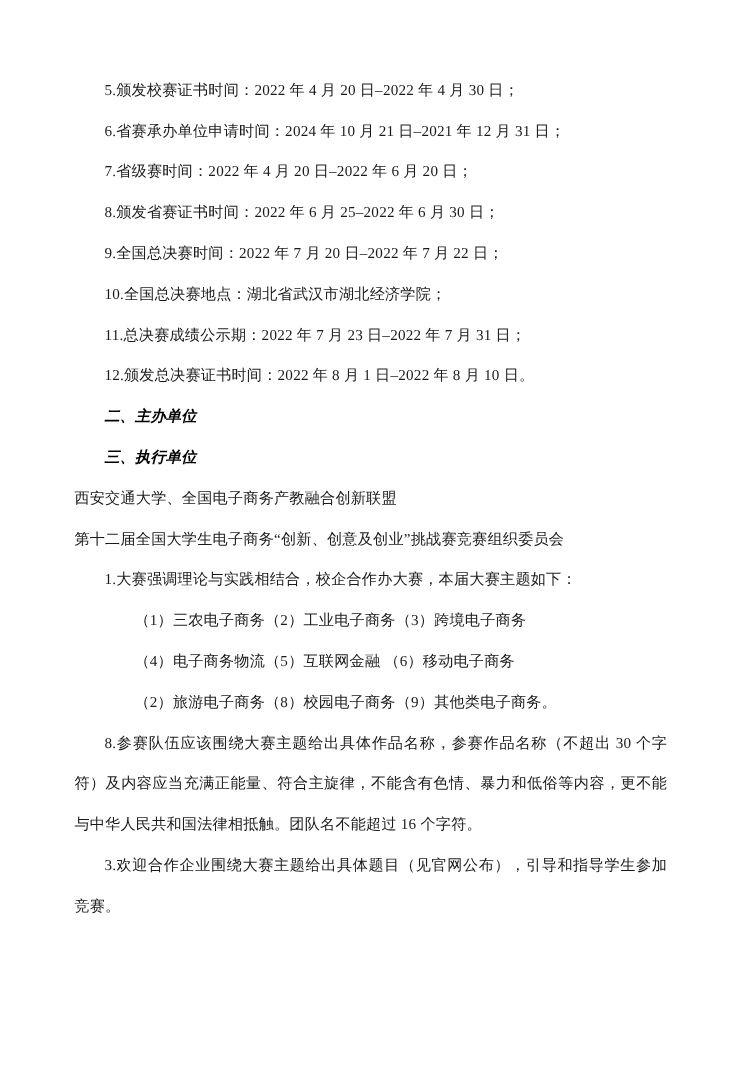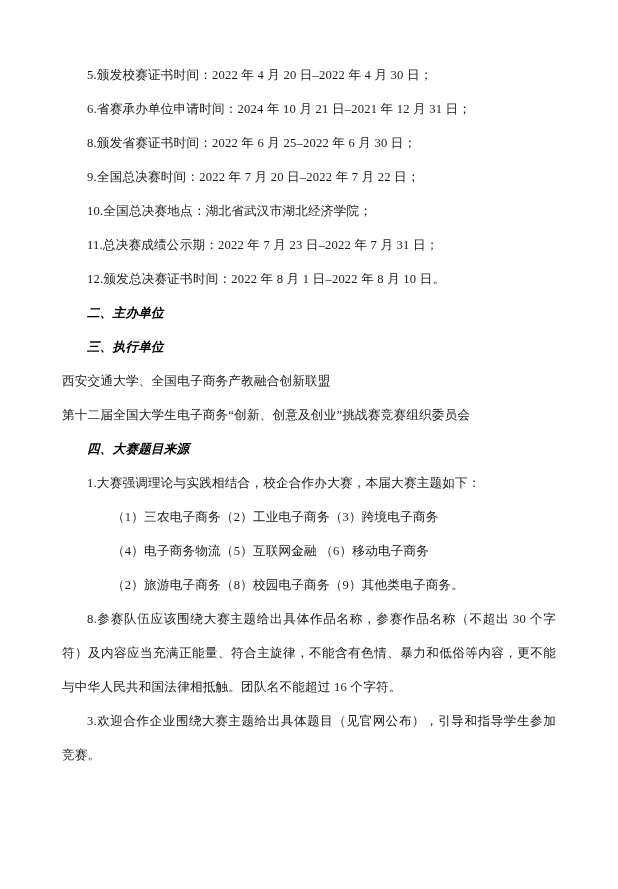--- a/index.html
+++ b/index.html
@@ -51,33 +51,33 @@
   }
 </style>
 </head>
 <body>
 
 <div class="page">
   <div class="doc-body">
 
     <p class="para indent2">5.颁发校赛证书时间：2022 年 4 月 20 日–2022 年 4 月 30 日；</p>
     <p class="para indent2">6.省赛承办单位申请时间：2024 年 10 月 21 日–2021 年 12 月 31 日；</p>
+    <p class="para indent2">7.省级赛时间：2022 年 4 月 20 日–2022 年 6 月 20 日；</p>
     <p class="para indent2">8.颁发省赛证书时间：2022 年 6 月 25–2022 年 6 月 30 日；</p>
     <p class="para indent2">9.全国总决赛时间：2022 年 7 月 20 日–2022 年 7 月 22 日；</p>
     <p class="para indent2">10.全国总决赛地点：湖北省武汉市湖北经济学院；</p>
     <p class="para indent2">11.总决赛成绩公示期：2022 年 7 月 23 日–2022 年 7 月 31 日；</p>
     <p class="para indent2">12.颁发总决赛证书时间：2022 年 8 月 1 日–2022 年 8 月 10 日。</p>
 
     <p class="para heading">二、主办单位</p>
     <p class="para heading">三、执行单位</p>
 
     <p class="para noindent">西安交通大学、全国电子商务产教融合创新联盟</p>
     <p class="para noindent">第十二届全国大学生电子商务“创新、创意及创业”挑战赛竞赛组织委员会</p>
 
-    <p class="para heading">四、大赛题目来源</p>
 
     <p class="para indent2">1.大赛强调理论与实践相结合，校企合作办大赛，本届大赛主题如下：</p>
     <p class="para indent3">（1）三农电子商务（2）工业电子商务（3）跨境电子商务</p>
     <p class="para indent3">（4）电子商务物流（5）互联网金融  （6）移动电子商务</p>
     <p class="para indent3">（2）旅游电子商务（8）校园电子商务（9）其他类电子商务。</p>
 
     <p class="para indent2">8.参赛队伍应该围绕大赛主题给出具体作品名称，参赛作品名称（不超出 30 个字符）及内容应当充满正能量、符合主旋律，不能含有色情、暴力和低俗等内容，更不能与中华人民共和国法律相抵触。团队名不能超过 16 个字符。</p>
     <p class="para indent2">3.欢迎合作企业围绕大赛主题给出具体题目（见官网公布），引导和指导学生参加竞赛。</p>
 
   </div>

